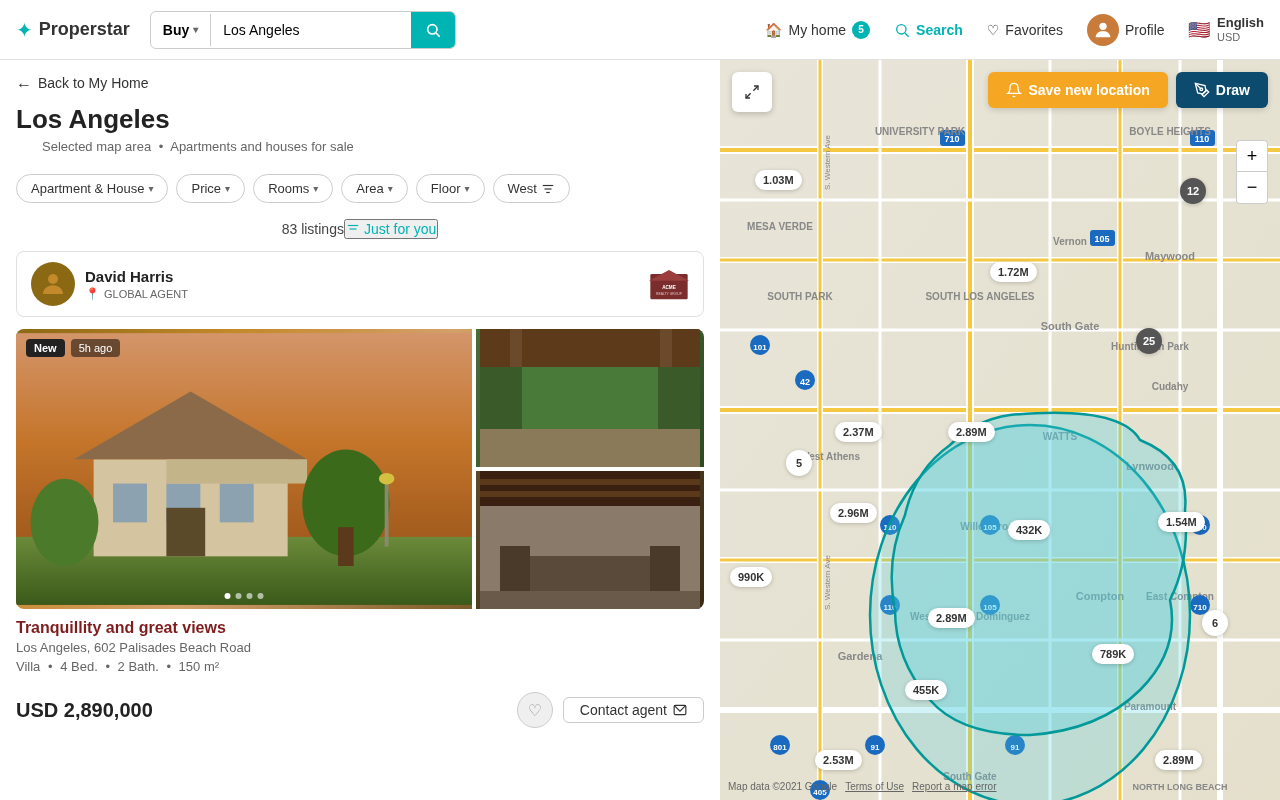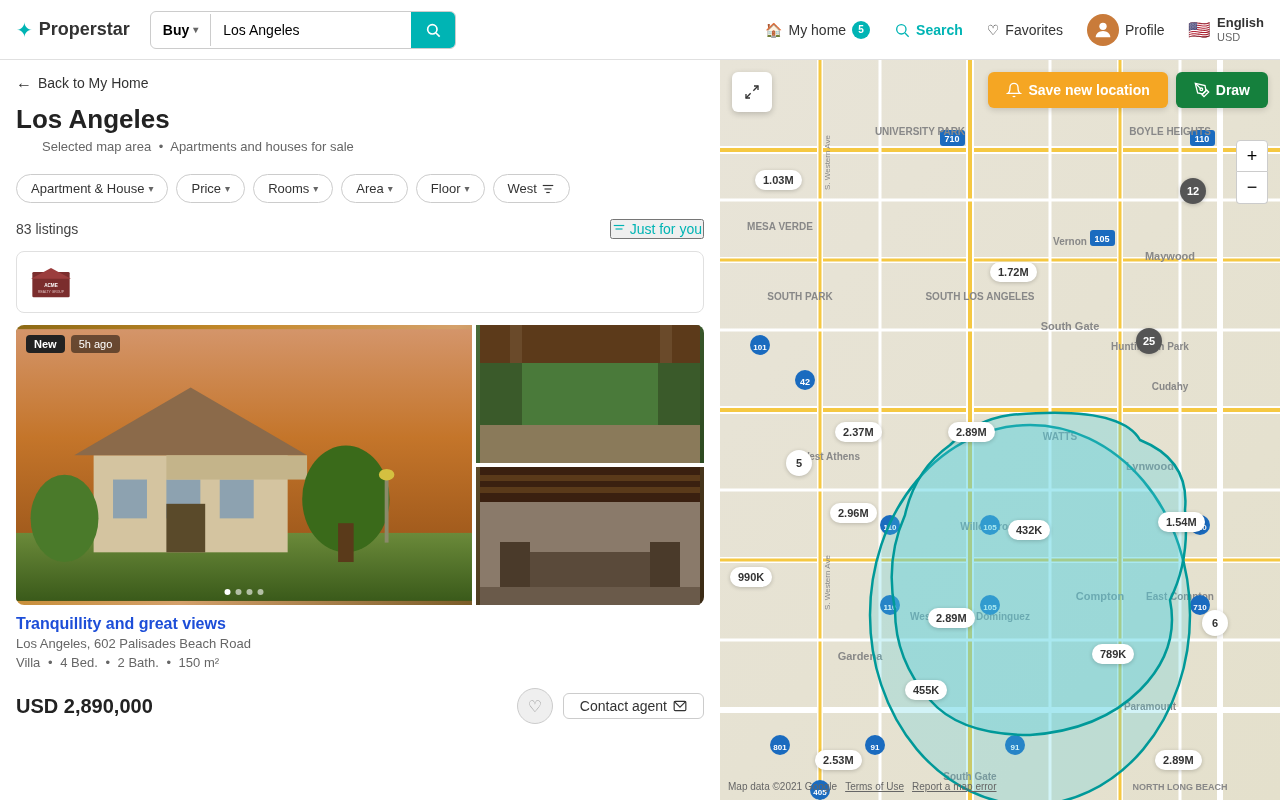--- a/index.html
+++ b/index.html
@@ -42,21 +42,21 @@
     .title-area { padding: 4px 16px 12px; }
     .city-title { font-size: 26px; font-weight: 700; color: #222; margin-bottom: 4px; }
     .subtitle { font-size: 13px; color: #666; margin-left: 26px; }
     .dot { margin: 0 4px; }
 
     
     .filters { display: flex; align-items: center; gap: 8px; padding: 8px 16px 12px; flex-wrap: wrap; }
     .filter-btn { display: flex; align-items: center; gap: 4px; border: 1.5px solid #ccc; border-radius: 20px; padding: 6px 14px; font-size: 13px; cursor: pointer; background: #fff; color: #333; white-space: nowrap; }
 
     
-    .listings-header { display: flex; align-items: center; justify-content: space-between; padding: 4px 16px 12px; }
+    .listings-header { display: flex; align-items: center; justify-content: center; padding: 4px 16px 12px; }
     .listings-count { font-size: 14px; color: #444; font-weight: 500; }
     .sort-btn { display: flex; align-items: center; gap: 4px; color: #00b4b4; font-size: 14px; cursor: pointer; font-weight: 500; }
 
     
     .agent-card { margin: 0 16px 12px; display: flex; align-items: center; justify-content: space-between; border: 1px solid #e0e0e0; border-radius: 8px; padding: 10px 14px; }
     .agent-left { display: flex; align-items: center; gap: 10px; }
     .agent-avatar { width: 44px; height: 44px; border-radius: 50%; background: #8b6914; display: flex; align-items: center; justify-content: center; overflow: hidden; }
     .agent-info { }
     .agent-name { font-weight: 700; font-size: 15px; color: #222; }
     .agent-badge { display: flex; align-items: center; gap: 4px; font-size: 11px; color: #666; margin-top: 2px; }
@@ -74,21 +74,21 @@
     .image-dots { position: absolute; bottom: 10px; left: 50%; transform: translateX(-50%); display: flex; gap: 5px; }
     .dot-indicator { width: 6px; height: 6px; border-radius: 50%; background: rgba(255,255,255,0.6); }
     .dot-indicator.active { background: #fff; }
     .side-images { display: flex; flex-direction: column; gap: 4px; }
     .side-image { height: 138px; background: linear-gradient(135deg, #8b7355 0%, #5c4a2a 100%); overflow: hidden; }
     .side-image:first-child { background: linear-gradient(135deg, #4a6b3a 0%, #2d4a20 100%); }
     .side-image:last-child { background: linear-gradient(135deg, #5c4a2a 0%, #3a2a14 100%); }
 
     
     .property-info { padding: 10px 0; }
-    .property-title { font-size: 16px; font-weight: 600; color: #1d4ed8; margin-bottom: 3px; }
+    .property-title { font-size: 16px; font-weight: 600; color: #7f1d1d; margin-bottom: 3px; }
     .property-address { font-size: 13px; color: #666; margin-bottom: 4px; }
     .property-specs { font-size: 13px; color: #666; }
     .spec-sep { margin: 0 4px; }
 
     
     .property-footer { display: flex; align-items: center; justify-content: space-between; padding: 8px 0; }
     .property-price { font-size: 20px; font-weight: 700; color: #222; }
     .property-actions { display: flex; align-items: center; gap: 10px; }
     .favorite-btn { width: 36px; height: 36px; border: 1.5px solid #ccc; border-radius: 50%; display: flex; align-items: center; justify-content: center; cursor: pointer; color: #999; font-size: 16px; }
     .contact-btn { display: flex; align-items: center; gap: 6px; background: #fff; border: 1.5px solid #ccc; border-radius: 6px; padding: 4px 16px; cursor: pointer; font-size: 14px; color: #333; font-weight: 500; }
@@ -98,21 +98,21 @@
     .map-container { width: 100%; height: 100%; position: relative; }
 
     
     .map-svg { width: 100%; height: 100%; position: absolute; top: 0; left: 0; }
 
     
     .map-controls { position: absolute; top: 12px; left: 12px; display: flex; gap: 8px; z-index: 10; }
     .map-expand-btn { background: #fff; border: none; border-radius: 6px; width: 40px; height: 40px; display: flex; align-items: center; justify-content: center; cursor: pointer; box-shadow: 0 2px 6px rgba(0,0,0,0.2); font-size: 16px; }
     .map-right-controls { position: absolute; top: 12px; right: 12px; display: flex; gap: 8px; z-index: 10; }
     .save-location-btn { display: flex; align-items: center; gap: 6px; background: #f5a623; border: none; border-radius: 6px; padding: 10px 18px; cursor: pointer; font-size: 14px; font-weight: 600; color: #fff; box-shadow: 0 2px 6px rgba(0,0,0,0.15); }
-    .draw-btn { display: flex; align-items: center; gap: 6px; background: #15803d; border: none; border-radius: 6px; padding: 10px 18px; cursor: pointer; font-size: 14px; font-weight: 600; color: #fff; box-shadow: 0 2px 6px rgba(0,0,0,0.15); }
+    .draw-btn { display: flex; align-items: center; gap: 6px; background: #0c4a6e; border: none; border-radius: 6px; padding: 10px 18px; cursor: pointer; font-size: 14px; font-weight: 600; color: #fff; box-shadow: 0 2px 6px rgba(0,0,0,0.15); }
     .map-zoom-controls { position: absolute; right: 12px; top: 80px; display: flex; flex-direction: column; z-index: 10; }
     .zoom-btn { background: #fff; border: 1px solid #ccc; width: 32px; height: 32px; display: flex; align-items: center; justify-content: center; cursor: pointer; font-size: 18px; font-weight: 300; }
     .zoom-btn:first-child { border-radius: 4px 4px 0 0; }
     .zoom-btn:last-child { border-radius: 0 0 4px 4px; border-top: none; }
     .map-footer { position: absolute; bottom: 8px; left: 8px; font-size: 10px; color: #666; z-index: 10; display: flex; gap: 8px; }
     .map-footer a { color: #666; }
 
     
     .price-label { position: absolute; background: #fff; border-radius: 16px; padding: 4px 8px; font-size: 11px; font-weight: 600; color: #333; box-shadow: 0 1px 4px rgba(0,0,0,0.2); white-space: nowrap; cursor: pointer; }
     .number-label { position: absolute; background: #fff; border-radius: 50%; width: 26px; height: 26px; display: flex; align-items: center; justify-content: center; font-size: 11px; font-weight: 600; color: #333; box-shadow: 0 1px 4px rgba(0,0,0,0.2); cursor: pointer; }
@@ -234,20 +234,35 @@
       <button class="sort-btn">
         <svg width="14" height="14" viewBox="0 0 24 24" fill="none" stroke="#00b4b4" stroke-width="2">
           <line x1="3" y1="6" x2="21" y2="6"></line>
             <line x1="6" y1="12" x2="18" y2="12"></line>
         </svg>
         <span>Just for you</span>
       </button>
     </div>
 
     <div class="agent-card">
+      <div class="agent-left">
+        <div class="agent-avatar">
+          <svg width="30" height="30" viewBox="0 0 24 24" fill="#c4892a">
+            <circle cx="12" cy="8" r="4"></circle>
+              <path d="M4 20c0-4 3.6-7 8-7s8 3 8 7" fill="#c4892a"></path>
+          </svg>
+        </div>
+        <div class="agent-info">
+          <div class="agent-name">David Harris</div>
+          <div class="agent-badge">
+            <span class="pin-icon">📍</span>
+            <span>GLOBAL AGENT</span>
+          </div>
+        </div>
+      </div>
       <div class="agent-logo">
         <svg class="acme-icon" viewBox="0 0 60 50" width="60" height="50">
           <rect x="2" y="10" width="56" height="38" fill="#7b2d2d" rx="2"></rect>
           <polygon points="30,4 0,20 60,20" fill="#9b3d3d"></polygon>
           <text x="30" y="32" text-anchor="middle" font-size="7" fill="#fff" font-weight="bold">ACME</text>
           <text x="30" y="42" text-anchor="middle" font-size="5" fill="#e0c0c0">REALTY GROUP</text>
         </svg>
       </div>
     </div>
 

